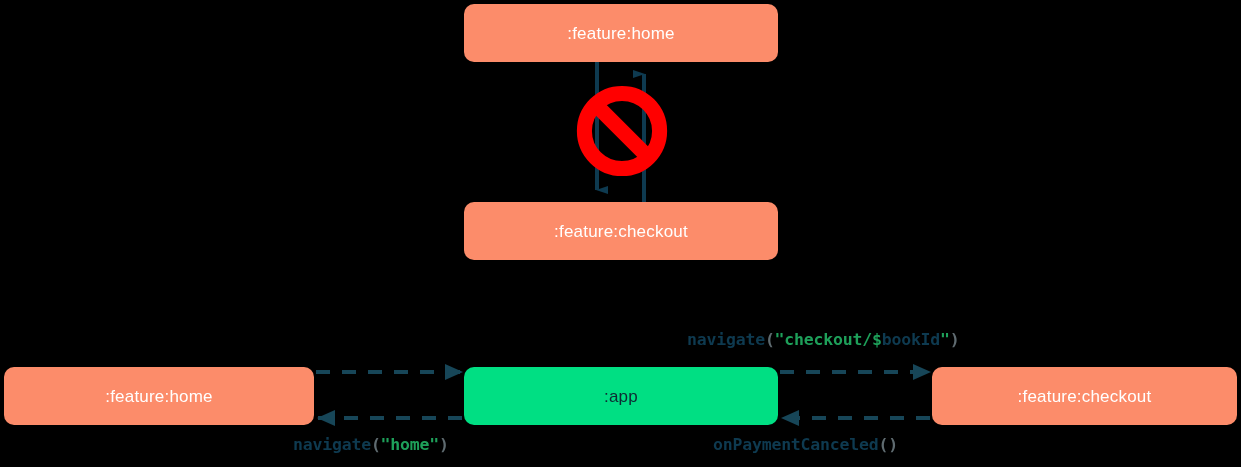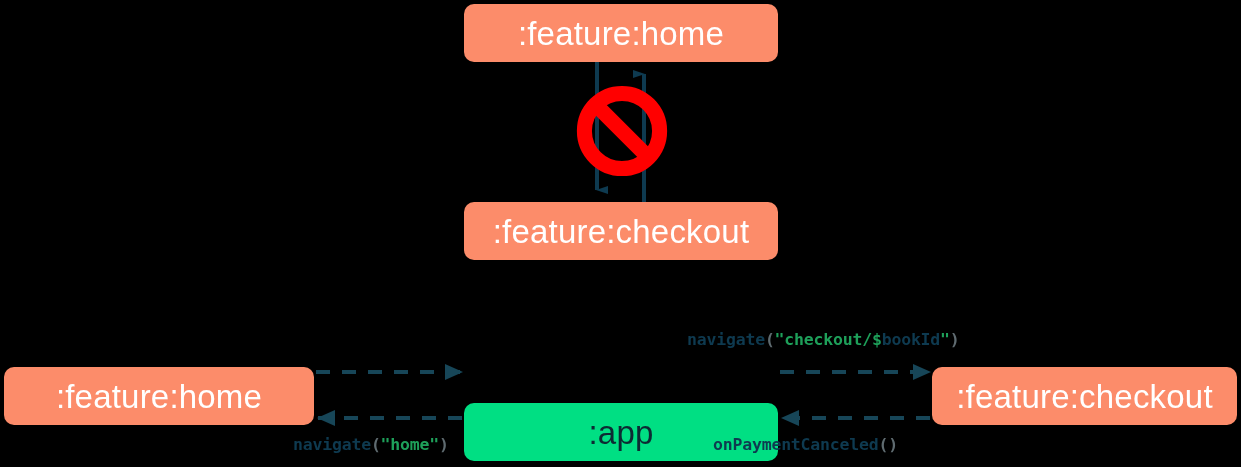--- a/index.html
+++ b/index.html
@@ -3,31 +3,31 @@
 <meta charset="utf-8">
 <style>
   html,body{margin:0;padding:0;background:#000;}
   body{width:1241px;height:467px;position:relative;overflow:hidden;
        font-family:"Liberation Sans",sans-serif;}
   .canvas{position:absolute;inset:0;}
   svg.edges{position:absolute;left:0;top:0;width:1241px;height:467px;pointer-events:none;}
 
   .node{position:absolute;border-radius:10px;display:flex;align-items:center;
         justify-content:center;box-sizing:border-box;}
-  .node span{font-size:33px;letter-spacing:.2px;line-height:1;}
+  .node span{font-size:17px;letter-spacing:.2px;line-height:1;}
   .node.orange{background:#FC8C6A;}
   .node.orange span{color:#ffffff;}
   .node.green{background:#00DF83;}
   .node.green span{color:#0d2b33;}
 
   
   #n-home-top     {left:464px;top:4px;  width:314px;height:58px;}
   #n-checkout-top {left:464px;top:202px;width:314px;height:58px;}
   #n-home-bot     {left:4px;  top:367px;width:310px;height:58px;}
-  #n-app          {left:464px;top:367px;width:314px;height:58px;margin-top:36px;}
+  #n-app          {left:464px;top:367px;width:314px;height:58px;}
   #n-checkout-bot {left:932px;top:367px;width:305px;height:58px;}
 
   .edge-label{position:absolute;font-family:"DejaVu Sans Mono","Liberation Mono",monospace;
               font-size:16.5px;font-weight:bold;white-space:nowrap;line-height:1;
               letter-spacing:-0.2px;}
   .tk-fn   {color:#0e3a50;}
   .tk-punc {color:#5f6b70;}
   .tk-str  {color:#1ea05a;}
   .tk-var  {color:#0e3a50;}
 

